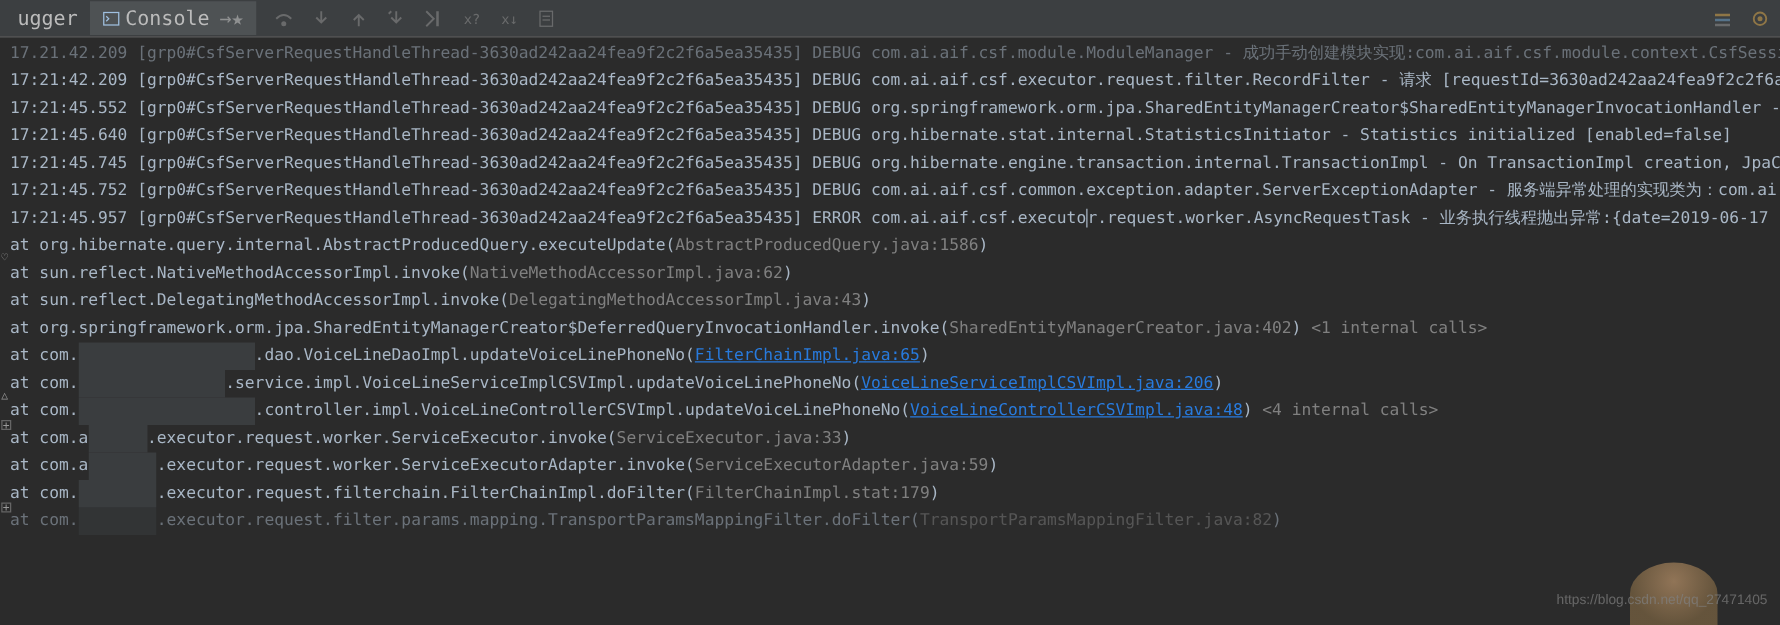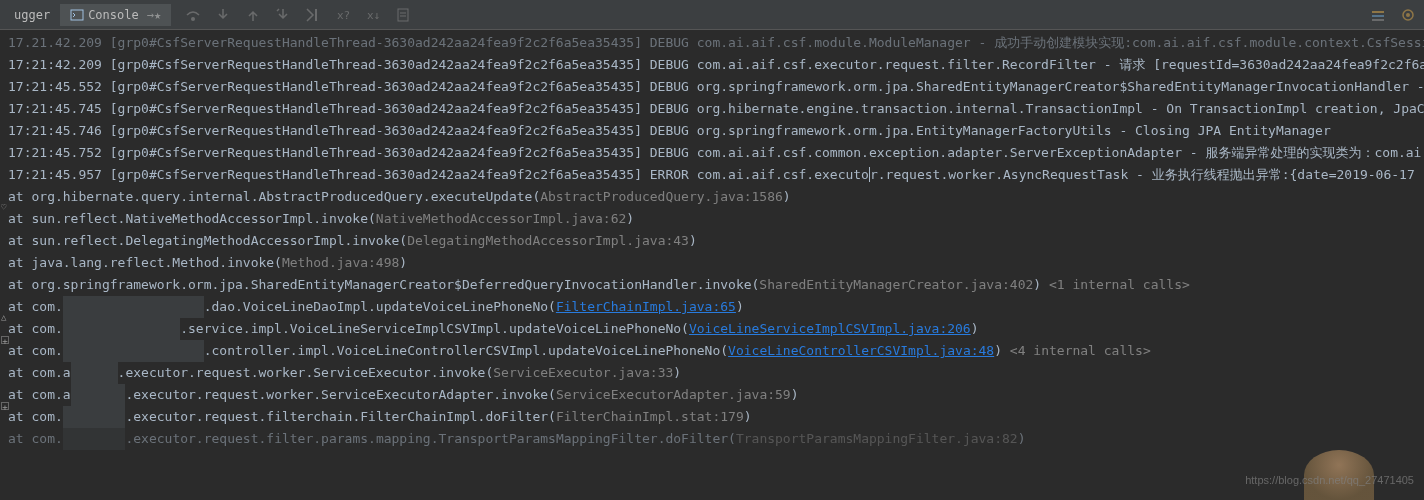--- a/index.html
+++ b/index.html
@@ -24,21 +24,21 @@
       display: flex;
       align-items: center;
       padding: 0 4px;
     }
     .tab-button {
       display: flex;
       align-items: center;
       padding: 4px 10px;
       color: #bbbbbb;
       cursor: pointer;
-      font-size: 12px;
+      font-size: 16px;
       gap: 4px;
     }
     .tab-button.active {
       background: #4e5254;
     }
     .tab-icon {
       width: 14px;
       height: 14px;
       display: inline-flex;
       align-items: center;
@@ -215,29 +215,28 @@
   <span class="gutter-icon" style="top:172px">♡</span>
   <span class="gutter-icon" style="top:282px">△</span>
   <span class="gutter-icon" style="top:306px; border:1px solid #666; width:8px; height:8px; text-align:center; line-height:8px;">+</span>
   <span class="gutter-icon" style="top:372px; border:1px solid #666; width:8px; height:8px; text-align:center; line-height:8px;">+</span>
 </div>
 
 <div class="console-content">
   <span class="log-line dim">17.21.42.209 [grp0#CsfServerRequestHandleThread-3630ad242aa24fea9f2c2f6a5ea35435] DEBUG com.ai.aif.csf.module.ModuleManager - 成功手动创建模块实现:com.ai.aif.csf.module.context.CsfSessionContext</span>
   <span class="log-line">17:21:42.209 [grp0#CsfServerRequestHandleThread-3630ad242aa24fea9f2c2f6a5ea35435] DEBUG com.ai.aif.csf.executor.request.filter.RecordFilter - 请求 [requestId=3630ad242aa24fea9f2c2f6a5ea35435, se</span>
   <span class="log-line">17:21:45.552 [grp0#CsfServerRequestHandleThread-3630ad242aa24fea9f2c2f6a5ea35435] DEBUG org.springframework.orm.jpa.SharedEntityManagerCreator$SharedEntityManagerInvocationHandler - Creating new</span>
+  <span class="log-line">17:21:45.640 [grp0#CsfServerRequestHandleThread-3630ad242aa24fea9f2c2f6a5ea35435] DEBUG org.hibernate.stat.internal.StatisticsInitiator - Statistics initialized [enabled=false]</span>
   <span class="log-line">17:21:45.745 [grp0#CsfServerRequestHandleThread-3630ad242aa24fea9f2c2f6a5ea35435] DEBUG org.hibernate.engine.transaction.internal.TransactionImpl - On TransactionImpl creation, JpaCompliance#is</span>
-  <span class="log-line">17:21:45.746 [grp0#CsfServerRequestHandleThread-3630ad242aa24fea9f2c2f6a5ea35435] DEBUG org.springframework.orm.jpa.EntityManagerFactoryUtils - Closing JPA EntityManager</span>
   <span class="log-line">17:21:45.752 [grp0#CsfServerRequestHandleThread-3630ad242aa24fea9f2c2f6a5ea35435] DEBUG com.ai.aif.csf.common.exception.adapter.ServerExceptionAdapter - 服务端异常处理的实现类为：com.ai.aif.csf.</span>
   <span class="log-line"><span>17:21:45.957 [grp0#CsfServerRequestHandleThread-3630ad242aa24fea9f2c2f6a5ea35435] ERROR com.ai.aif.csf.executo</span><span class="cursor-mark"></span><span>r.request.worker.AsyncRequestTask - 业务执行线程抛出异常:{date=2019-06-17 17:21:45,</span></span>
 
   <span class="log-line"><span>    at org.hibernate.query.internal.AbstractProducedQuery.executeUpdate(</span><span class="link-gray">AbstractProducedQuery.java:1586</span><span>)</span></span>
   <span class="log-line"><span>    at sun.reflect.NativeMethodAccessorImpl.invoke(</span><span class="link-gray">NativeMethodAccessorImpl.java:62</span><span>)</span></span>
   <span class="log-line"><span>    at sun.reflect.DelegatingMethodAccessorImpl.invoke(</span><span class="link-gray">DelegatingMethodAccessorImpl.java:43</span><span>)</span></span>
-  <span class="log-line"><span>    at java.lang.reflect.Method.invoke(</span><span class="link-gray">Method.java:498</span><span>)</span></span>
   <span class="log-line"><span>    at org.springframework.orm.jpa.SharedEntityManagerCreator$DeferredQueryInvocationHandler.invoke(</span><span class="link-gray">SharedEntityManagerCreator.java:402</span><span>)</span><span class="internal-calls"> &lt;1 internal calls&gt;</span></span>
   <span class="log-line"><span>    at com.</span><span class="redacted">xxxxxxxxxxxxxxxxxx</span><span>.dao.VoiceLineDaoImpl.updateVoiceLinePhoneNo(</span><span class="link">FilterChainImpl.java:65</span><span>)</span></span>
   <span class="log-line"><span>    at com.</span><span class="redacted">xxxxxxxxxxxxxxx</span><span>.service.impl.VoiceLineServiceImplCSVImpl.updateVoiceLinePhoneNo(</span><span class="link">VoiceLineServiceImplCSVImpl.java:206</span><span>)</span></span>
   <span class="log-line"><span>    at com.</span><span class="redacted">xxxxxxxxxxxxxxxxxx</span><span>.controller.impl.VoiceLineControllerCSVImpl.updateVoiceLinePhoneNo(</span><span class="link">VoiceLineControllerCSVImpl.java:48</span><span>)</span><span class="internal-calls"> &lt;4 internal calls&gt;</span></span>
   <span class="log-line"><span>    at com.a</span><span class="redacted">xxxxxx</span><span>.executor.request.worker.ServiceExecutor.invoke(</span><span class="link-gray">ServiceExecutor.java:33</span><span>)</span></span>
   <span class="log-line"><span>    at com.a</span><span class="redacted">xxxxxxx</span><span>.executor.request.worker.ServiceExecutorAdapter.invoke(</span><span class="link-gray">ServiceExecutorAdapter.java:59</span><span>)</span></span>
   <span class="log-line"><span>    at com.</span><span class="redacted">xxxxxxxx</span><span>.executor.request.filterchain.FilterChainImpl.doFilter(</span><span class="link-gray">FilterChainImpl.stat:179</span><span>)</span></span>
   <span class="log-line dim"><span>    at com.</span><span class="redacted">xxxxxxxx</span><span>.executor.request.filter.params.mapping.TransportParamsMappingFilter.doFilter(</span><span class="link-gray">TransportParamsMappingFilter.java:82</span><span>)</span></span>
 </div>
 

